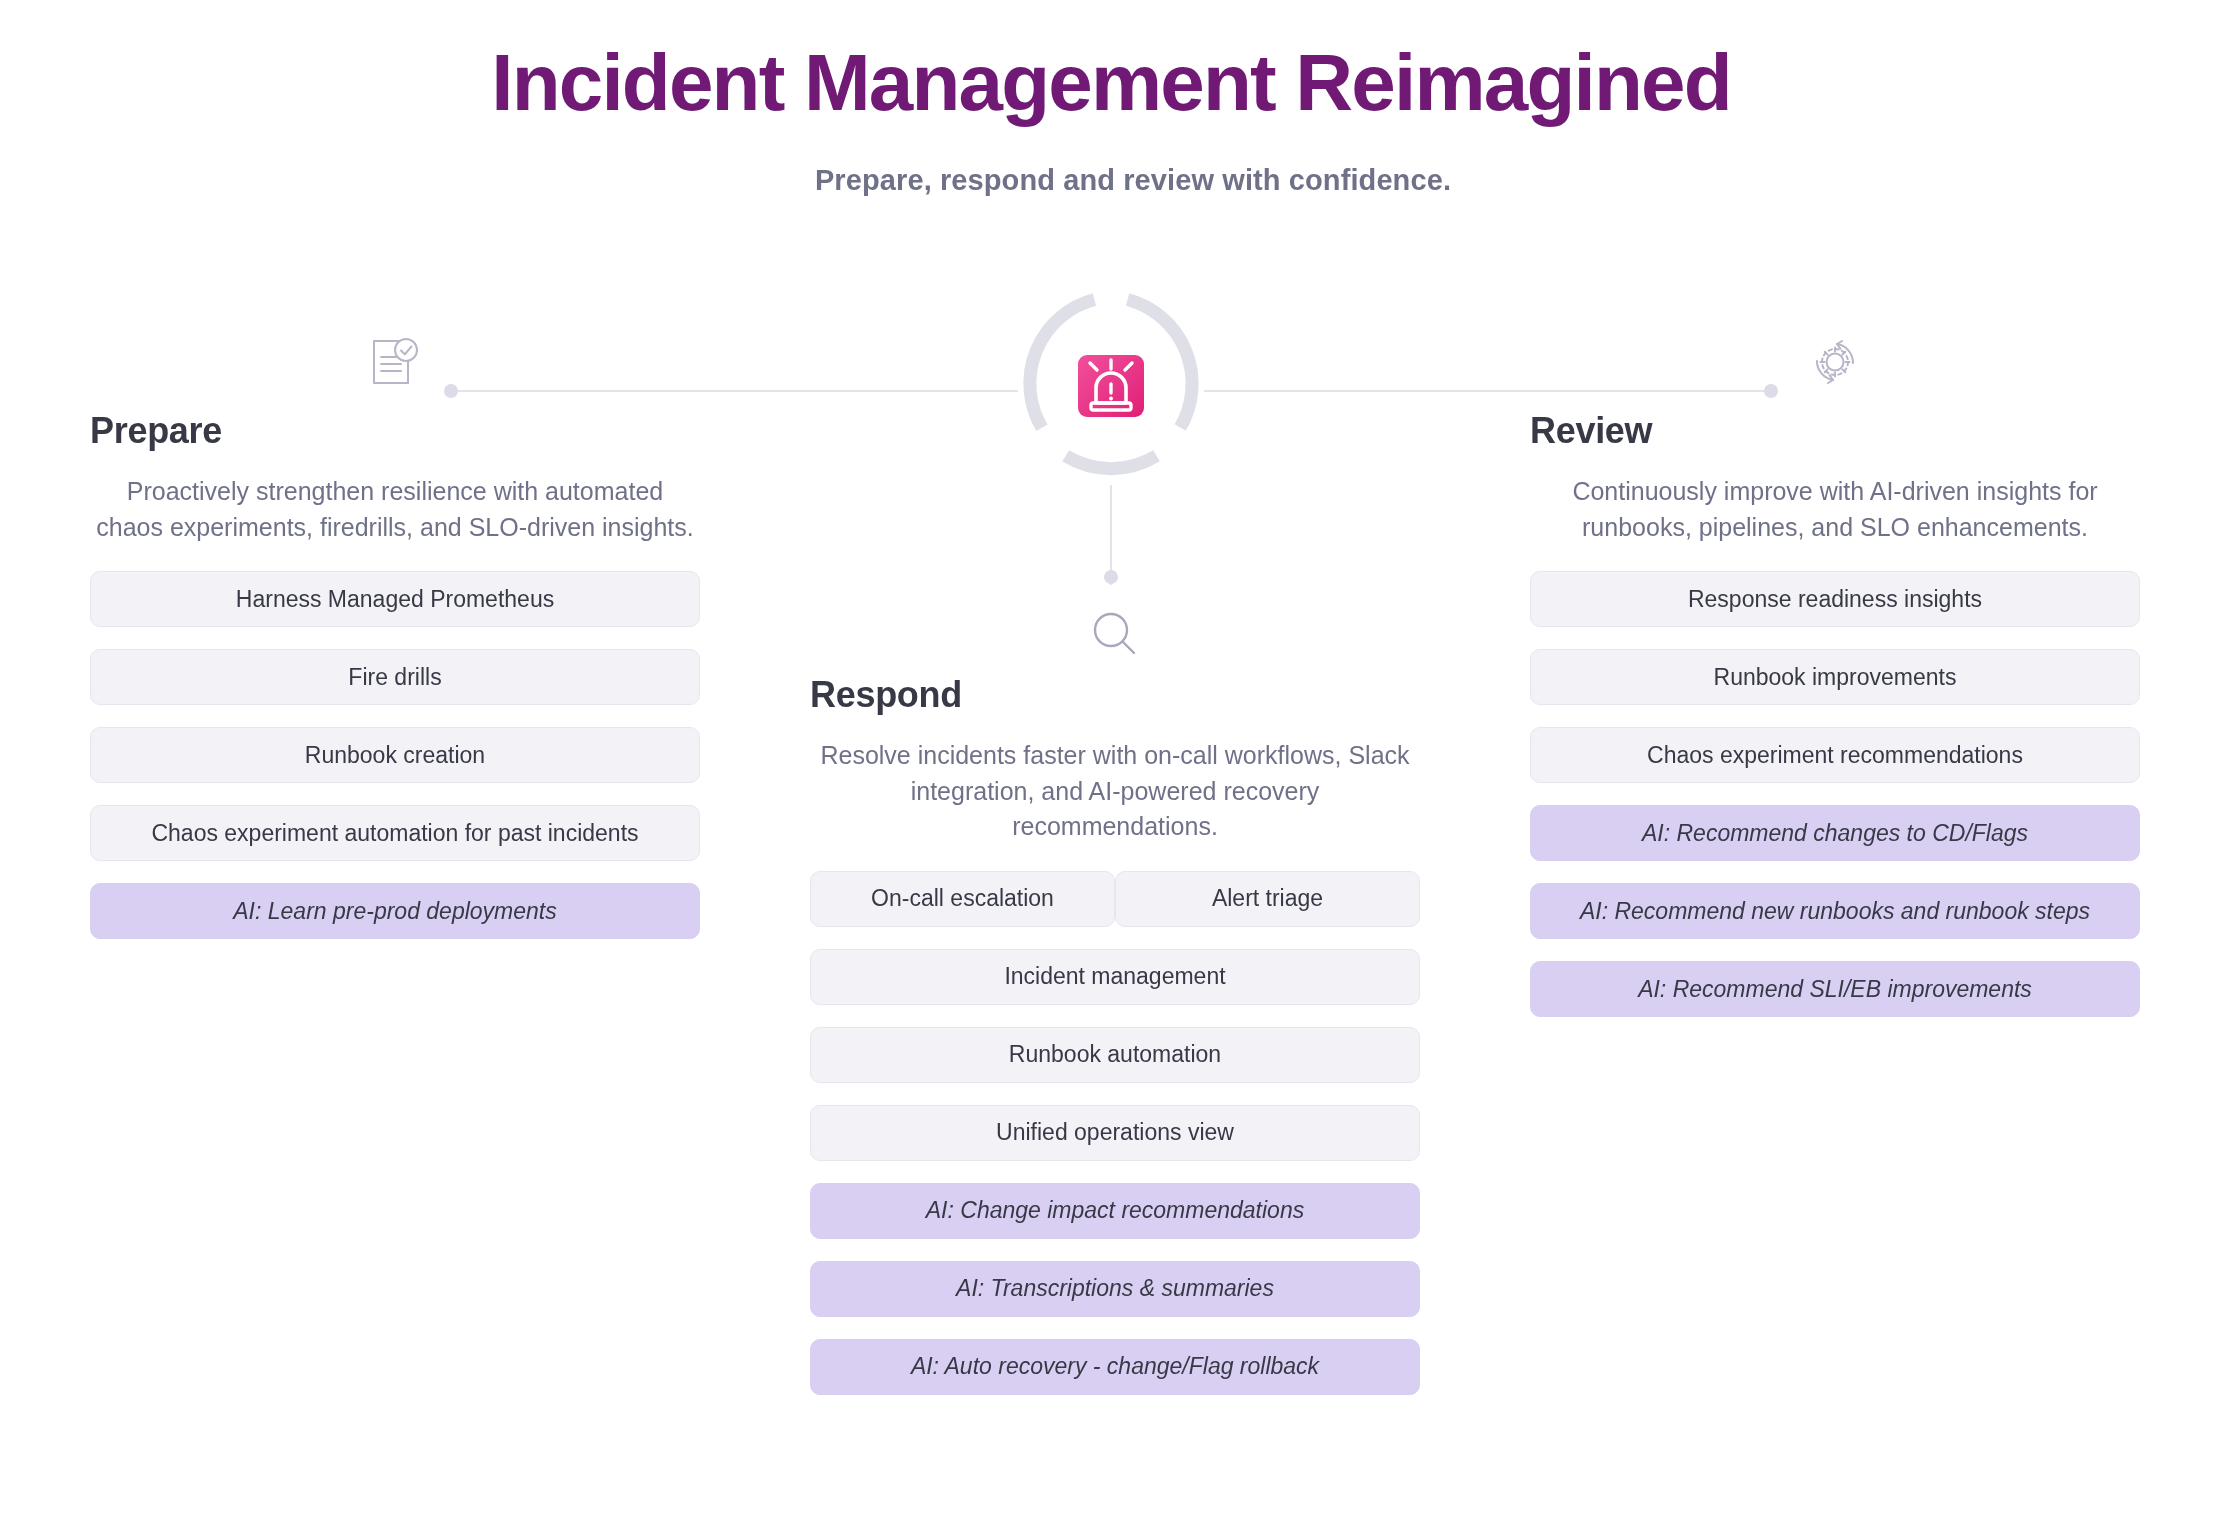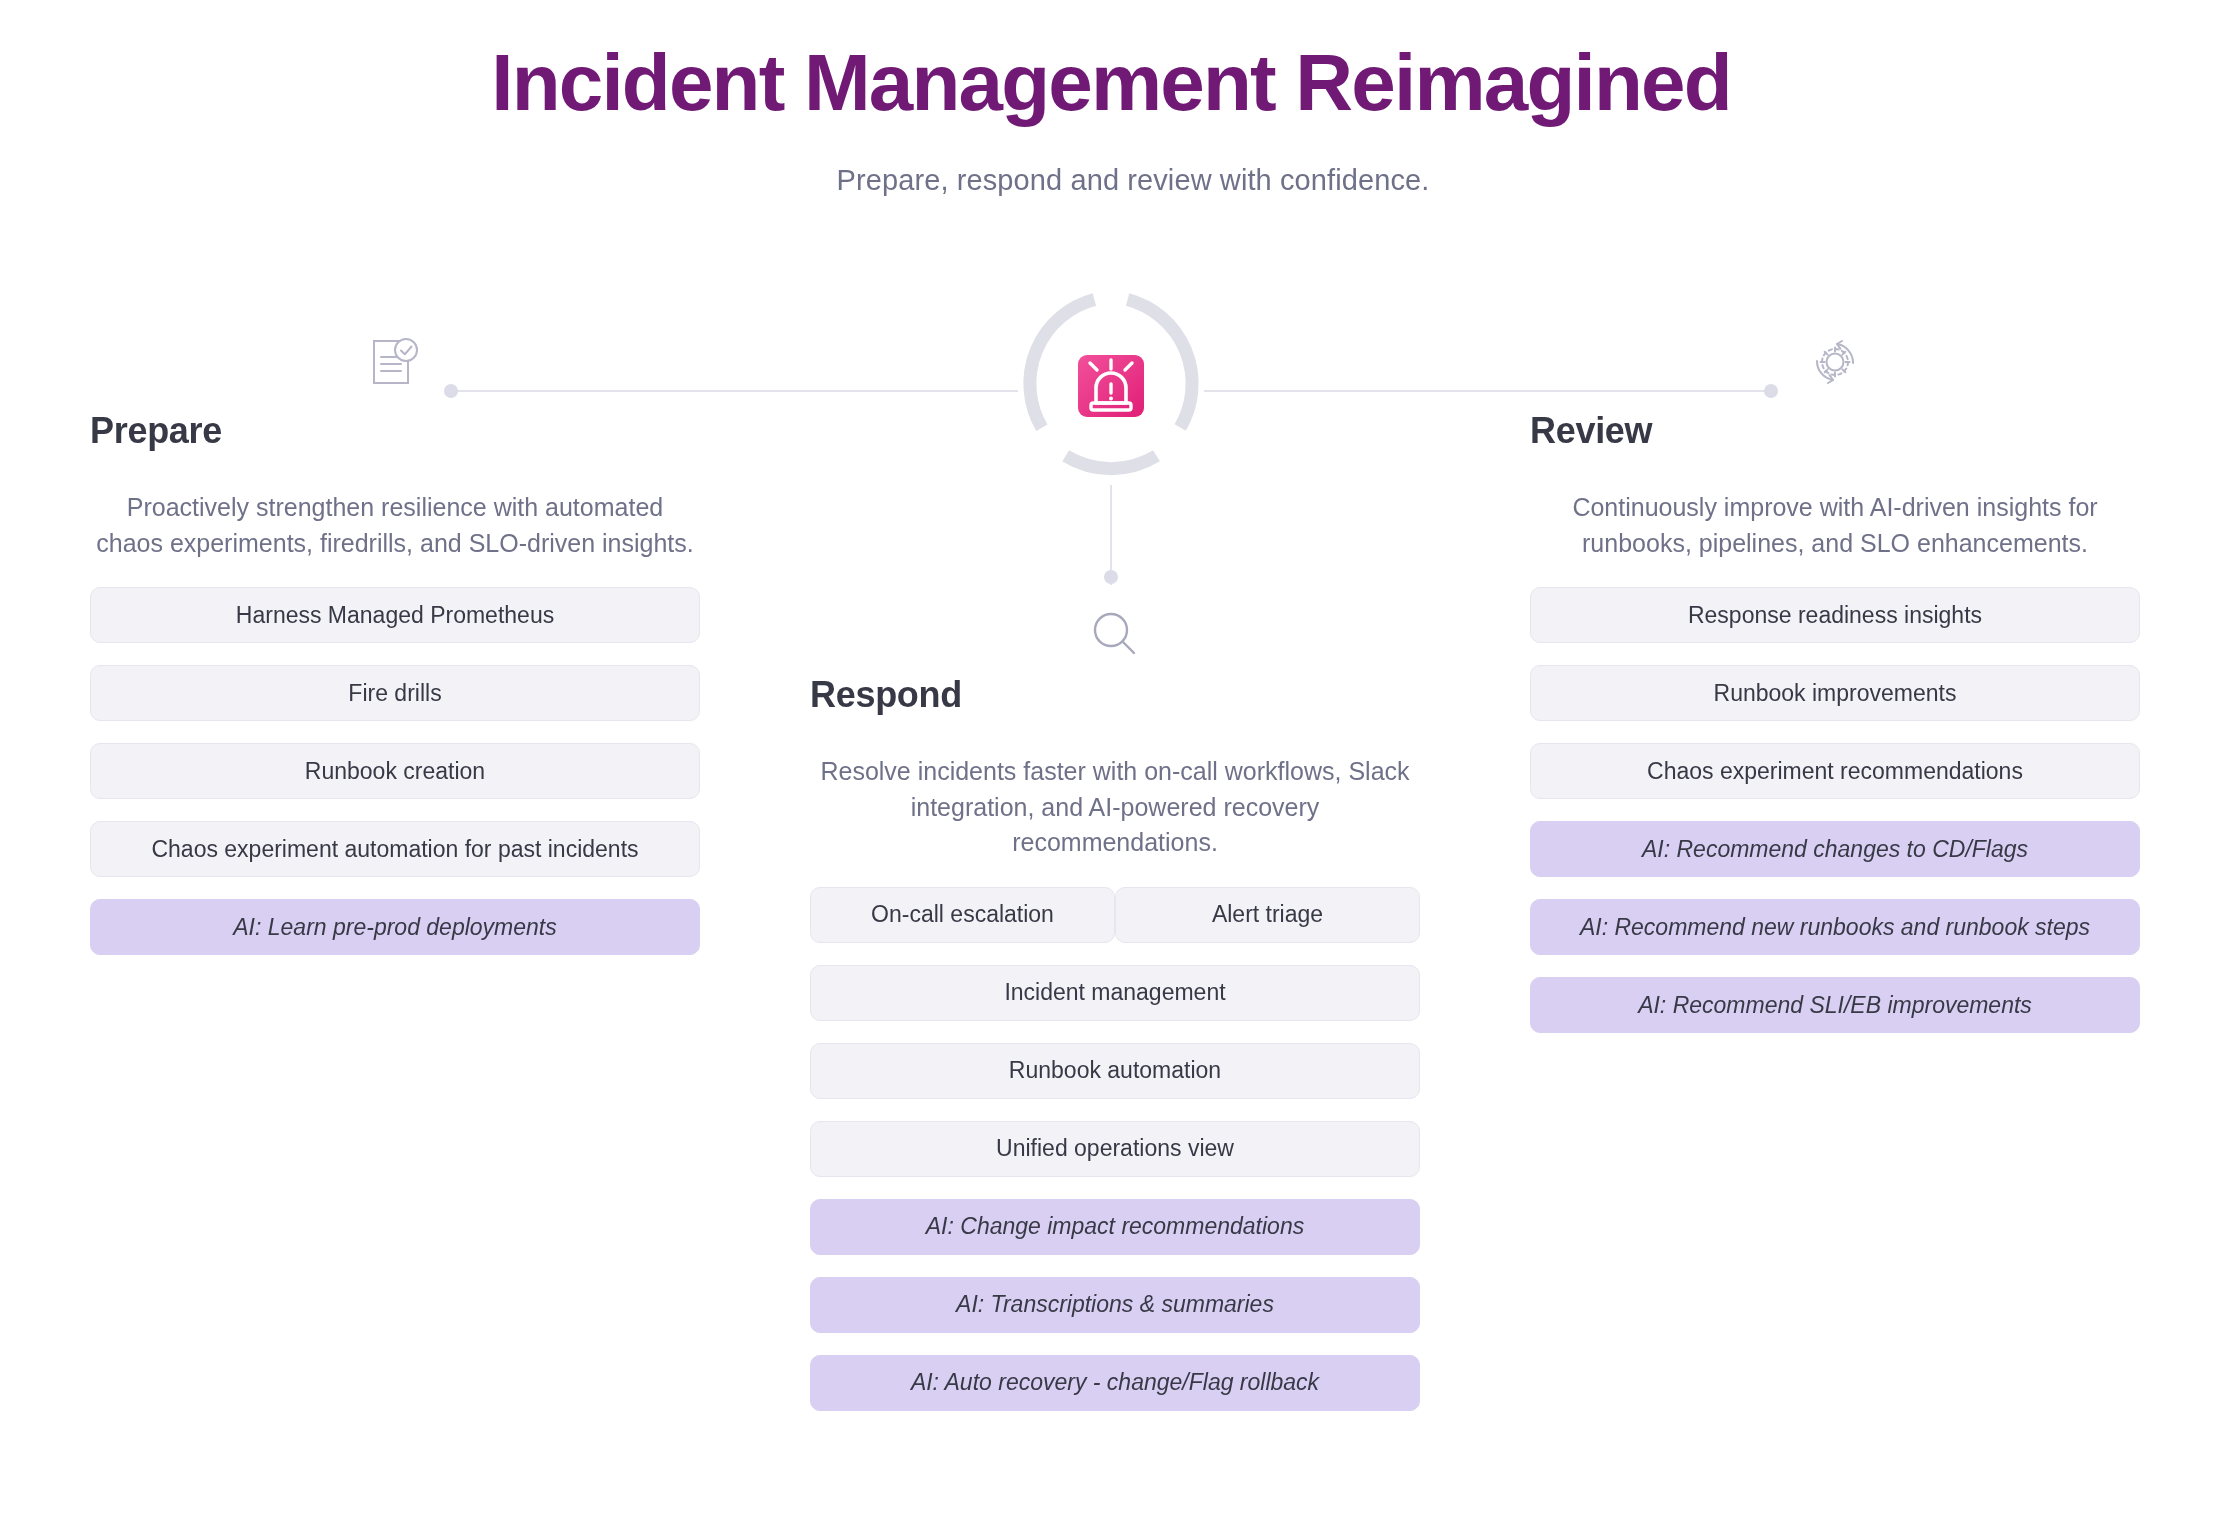--- a/index.html
+++ b/index.html
@@ -30,21 +30,21 @@
     margin-top: 36px;
     font-size: 80px;
     font-weight: 700;
     letter-spacing: -1.8px;
     color: #701a75;
     line-height: 1.18;
   }
   .page-subtitle {
     margin-top: 34px;
     font-size: 29px;
-    font-weight: 400;
+    font-weight: 700;
     color: #6f7189;
     letter-spacing: 0.1px;
     padding-left: 44px;
   }
 
   
   .rail {
     position: absolute;
     top: 389px;
     left: 0;
@@ -124,21 +124,21 @@
   }
   .col-icon.respond-icon { height: 68px; margin-bottom: 6px; }
 
   .col-title {
     font-size: 36px;
     font-weight: 700;
     color: #383946;
     letter-spacing: -0.3px;
   }
   .col-desc {
-    margin-top: 38px;
+    margin-top: 22px;
     text-align: center;
     font-size: 25px;
     line-height: 1.42;
     color: #6f7189;
   }
 
   .pill-list { margin-top: 26px; }
 
   .pill {
     width: 100%;

